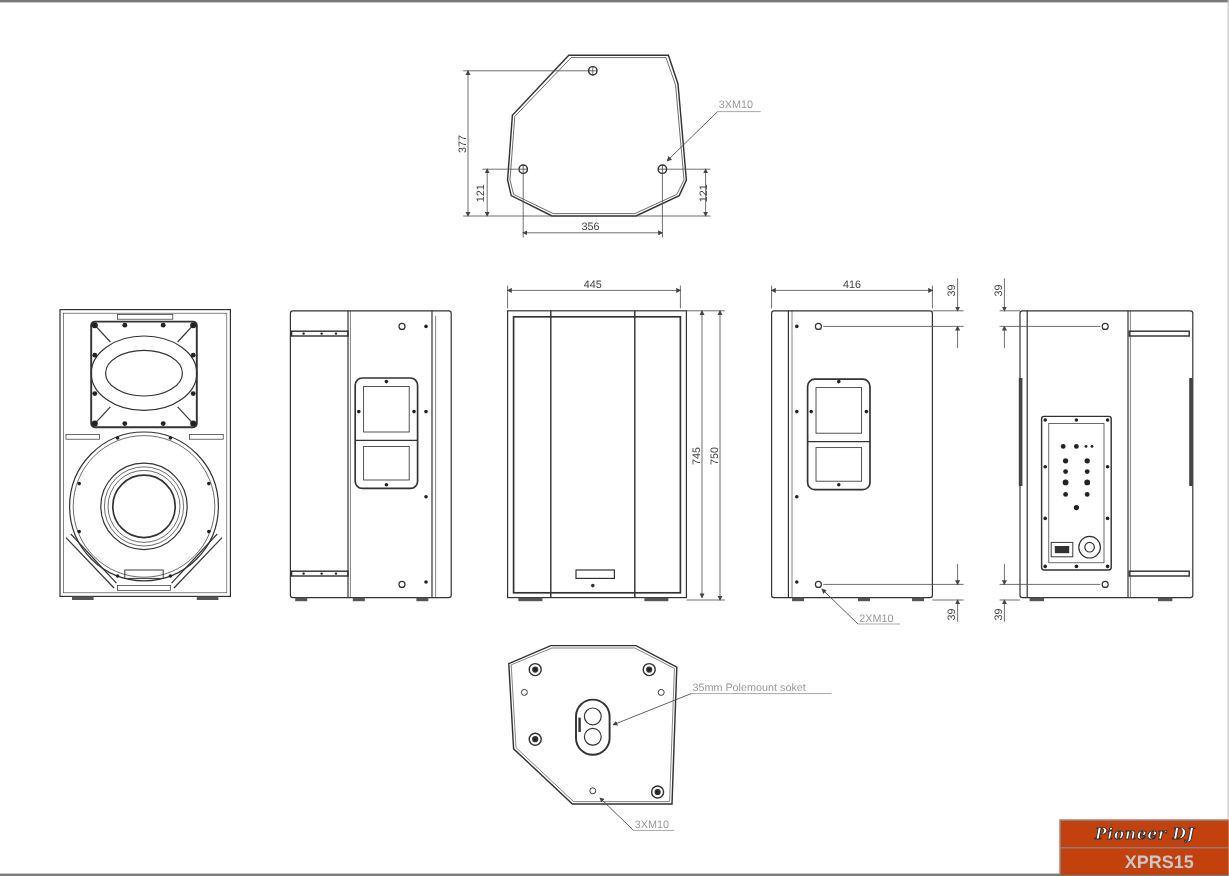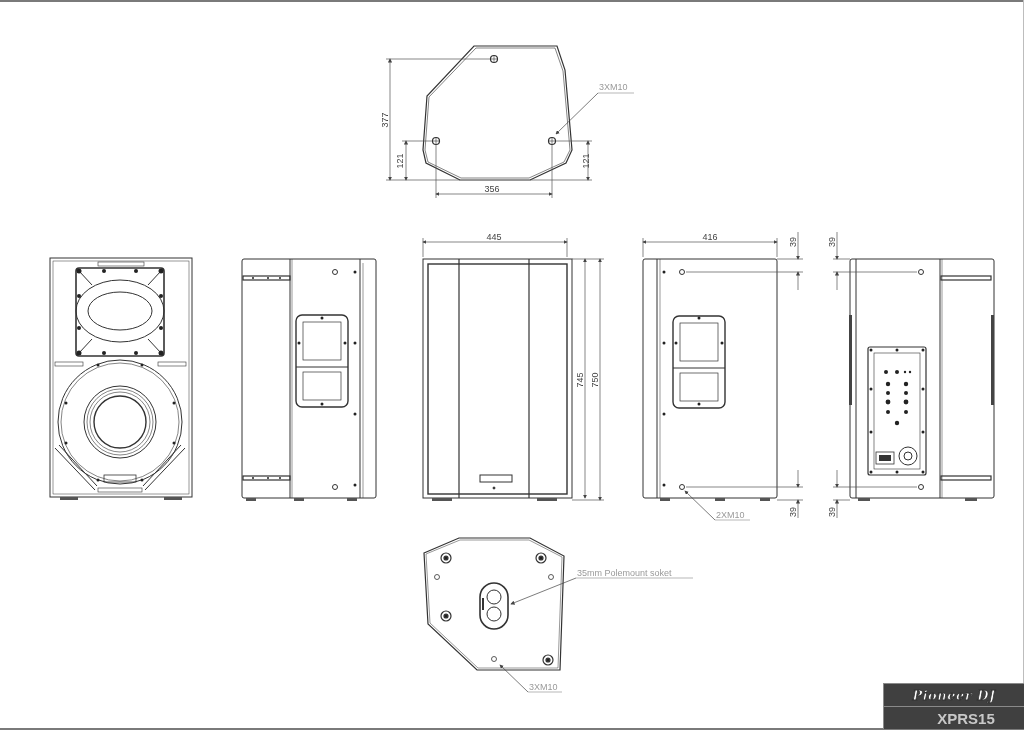--- a/index.html
+++ b/index.html
@@ -2,21 +2,21 @@
 <html><head>
 <meta charset="utf-8">
 <style>
   html, body { margin:0; padding:0; background:#ffffff; }
   body { width:1024px; height:730px; position:relative; overflow:hidden; font-family:"Liberation Sans", sans-serif; }
   .sheet { position:absolute; left:0; top:0; width:1024px; height:730px; }
   .frame-top { position:absolute; left:0; top:0; width:1024px; height:2px; background:#7a7a7a; }
   .frame-right { position:absolute; right:0; top:0; width:1px; height:730px; background:#bdbdbd; }
   .frame-bottom { position:absolute; left:0; bottom:0; width:1024px; height:2px; background:#7a7a7a; }
   svg text { font-family:"Liberation Sans", sans-serif; }
-  .title-block { position:absolute; left:883px; top:683px; width:140px; height:45px; border:1px solid #8a8a8a; border-right:none; border-bottom:none; background:#404040; }
+  .title-block { position:absolute; left:883px; top:683px; width:140px; height:45px; border:1px solid #8a8a8a; border-right:none; border-bottom:none; background:#c2410c; }
   .tb-logo { position:absolute; left:0; top:0; width:140px; height:22px; border-bottom:1px solid #8a8a8a; display:flex; align-items:center; justify-content:center; font-family:"DejaVu Serif", serif; font-style:italic; font-weight:bold; font-size:13px; color:#fff; -webkit-text-stroke:0.8px #333; letter-spacing:0.5px; }
   .tb-model { position:absolute; left:12px; top:23px; width:140px; height:22px; display:flex; align-items:center; justify-content:center; font-weight:bold; font-size:15px; color:#c8c8c8; }
 </style>
 </head>
 <body>
 
 <div class="sheet">
   <div class="frame-top"></div>
   <div class="frame-right"></div>
   <div class="frame-bottom"></div>

